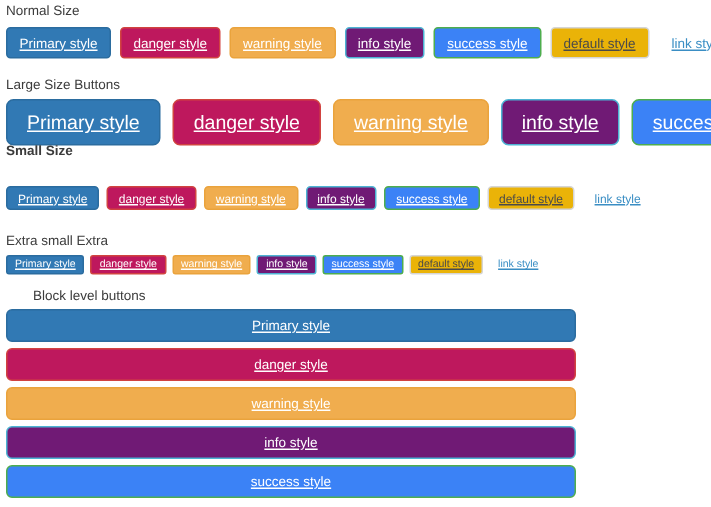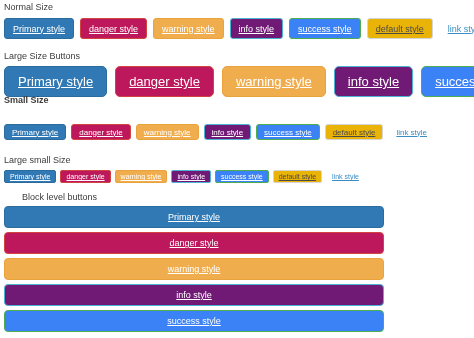--- a/index.html
+++ b/index.html
@@ -189,21 +189,21 @@
         <span>success style</span>
       </button>
       <button class="btn btn-default">
         <span>default style</span>
       </button>
       <button class="btn btn-link">
         <span>link style</span>
       </button>
     </div>
 
-  <div class="section-label lbl-xsmall">Large small Size</div>
+  <div class="section-label lbl-xsmall">Extra small Extra</div>
   <div class="btn-row size-xsmall row-xsmall">
       <button class="btn btn-primary">
         <span>Primary style</span>
       </button>
       <button class="btn btn-danger">
         <span>danger style</span>
       </button>
       <button class="btn btn-warning">
         <span>warning style</span>
       </button>

